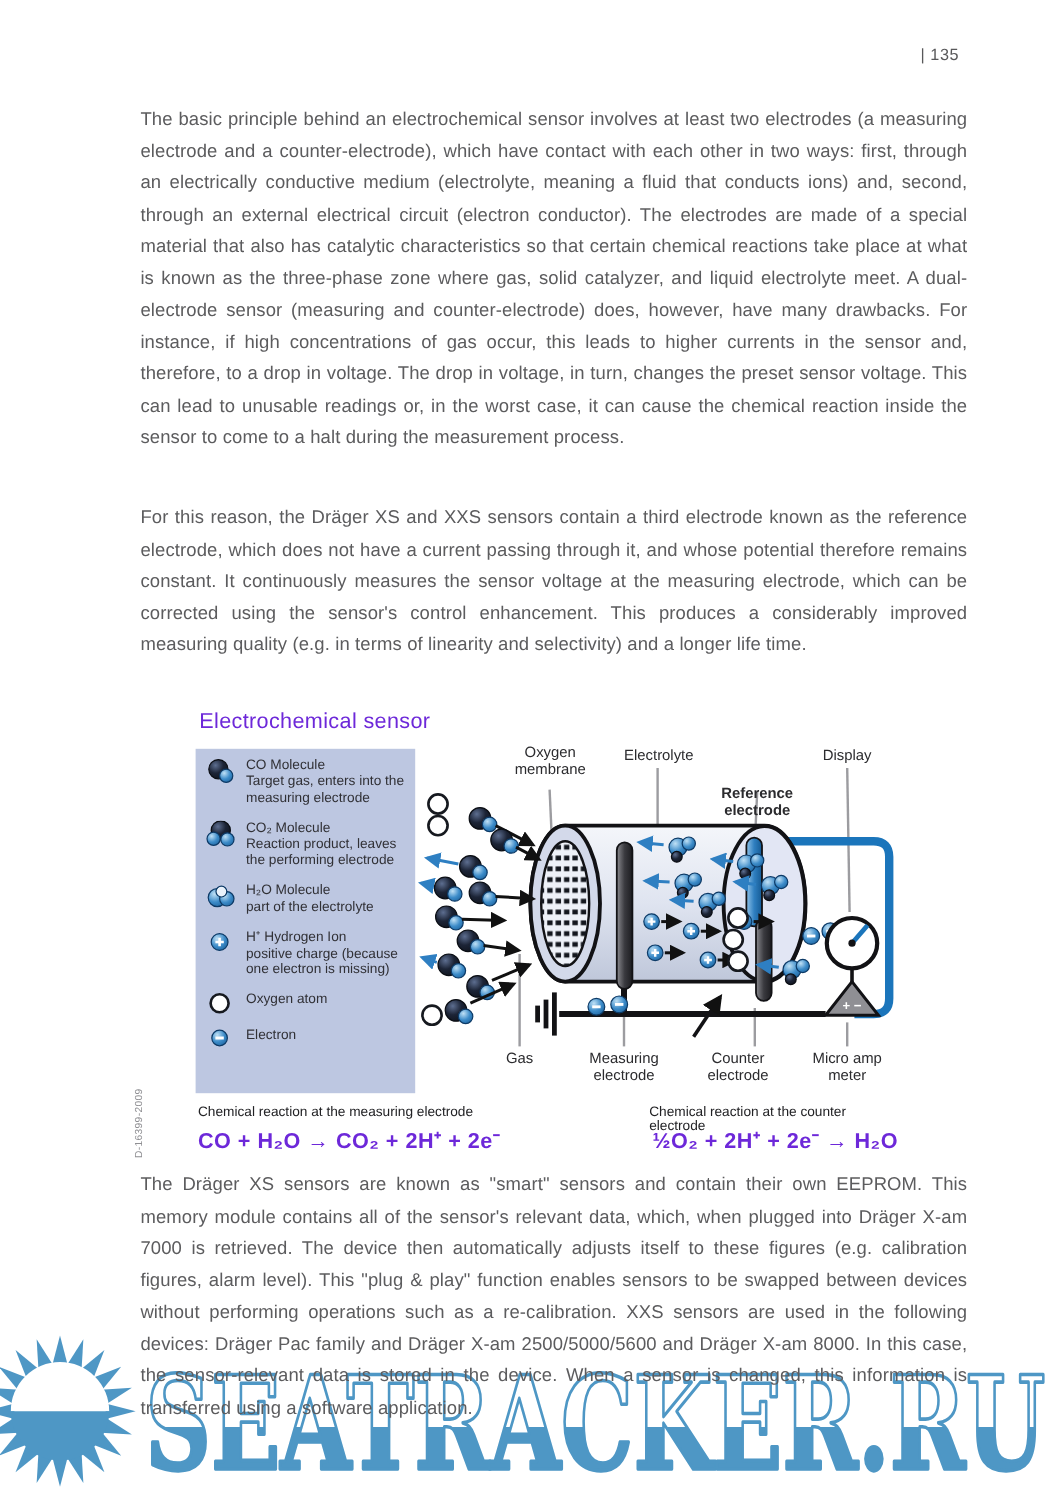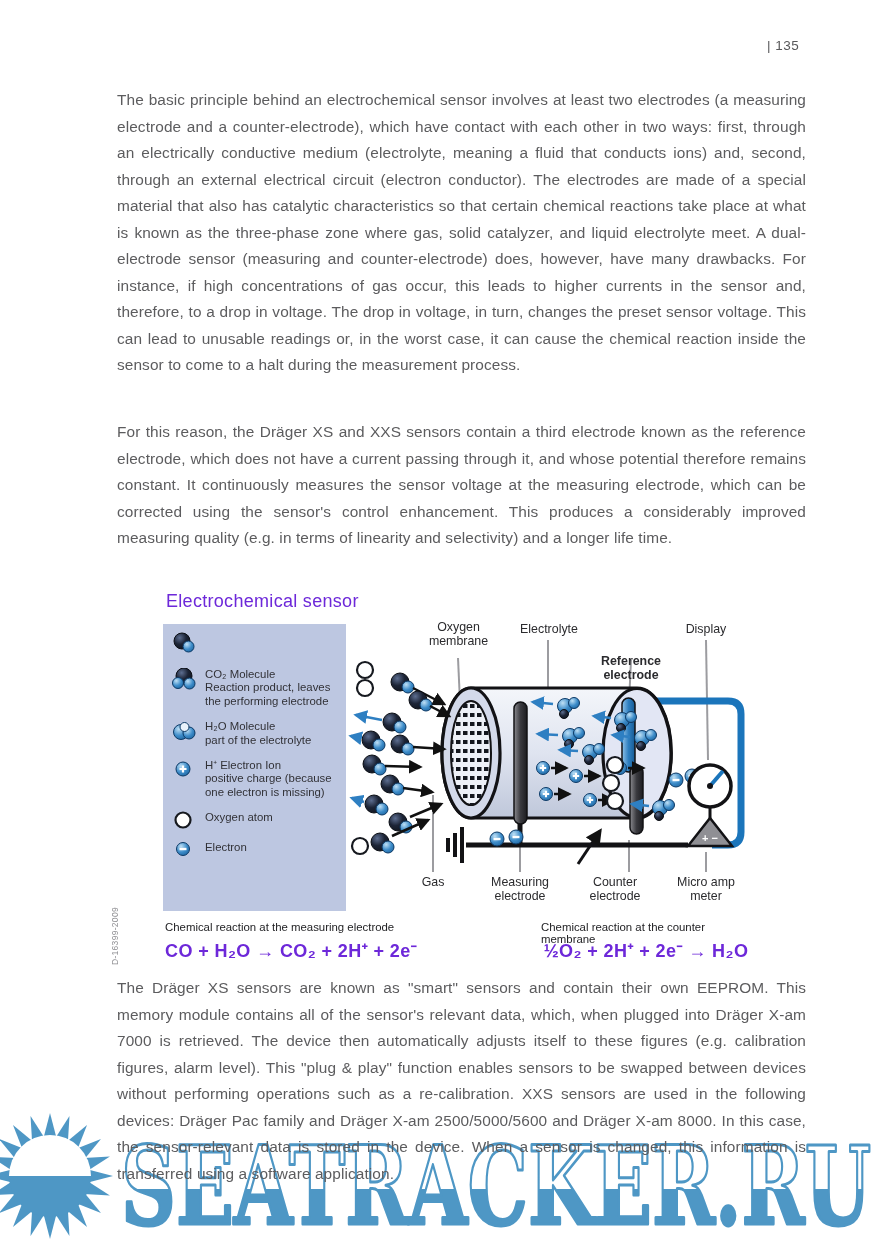--- a/index.html
+++ b/index.html
@@ -111,20 +111,21 @@
   <div class="para" id="para3">The Dräger XS sensors are known as "smart" sensors and contain their own EEPROM. This memory module contains all of the sensor's relevant data, which, when plugged into Dräger X-am 7000 is retrieved. The device then automatically adjusts itself to these figures (e.g. calibration figures, alarm level). This "plug &amp; play" function enables sensors to be swapped between devices without performing operations such as a re-calibration. XXS sensors are used in the following devices: Dräger Pac family and Dräger X-am 2500/5000/5600 and Dräger X-am 8000. In this case, the sensor-relevant data is stored in the device. When a sensor is changed, this information is transferred using a software application.</div>
 
   <div class="fig-title">Electrochemical sensor</div>
 
   <div class="legend">
     <div class="lg-item">
       <svg class="ic" width="27" height="24" viewBox="0 0 27 24">
         <circle cx="11" cy="9" r="8" fill="url(#gD)" stroke="#0b0e14"></circle>
           <circle cx="17.5" cy="14.5" r="5.5" fill="url(#gB)" stroke="#0d3a66"></circle>
       </svg>
+      <div class="lg-txt"><span class="lab">CO Molecule</span><span>Target gas, enters into the measuring electrode</span></div>
     </div>
     <div class="lg-item">
       <svg class="ic" width="27" height="24" viewBox="0 0 27 24">
         <circle cx="13" cy="8" r="8" fill="url(#gD)" stroke="#0b0e14"></circle>
           <circle cx="7" cy="15" r="5.5" fill="url(#gB)" stroke="#0d3a66"></circle>
           <circle cx="18.5" cy="15.5" r="5.5" fill="url(#gB)" stroke="#0d3a66"></circle>
       </svg>
       <div class="lg-txt"><span class="lab">CO₂ Molecule</span><span>Reaction product, leaves the performing electrode</span></div>
     </div>
     <div class="lg-item">
@@ -133,21 +134,21 @@
           <circle cx="18" cy="13" r="6" fill="url(#gB)" stroke="#0d3a66"></circle>
           <circle cx="13.5" cy="7" r="4.5" fill="#e9f2fb" stroke="#0d3a66"></circle>
       </svg>
       <div class="lg-txt"><span class="lab">H₂O Molecule</span><span>part of the electrolyte</span></div>
     </div>
     <div class="lg-item">
       <svg class="ic" width="27" height="20" viewBox="0 0 27 20">
         <circle cx="12" cy="10" r="7" fill="url(#gB)" stroke="#0d3a66"></circle>
           <path d="M8.5,10 H15.5 M12,6.5 V13.5" stroke="#fff" stroke-width="2.2"></path>
       </svg>
-      <div class="lg-txt"><span class="lab">H⁺ Electron Ion</span><span>positive charge (because one electron is missing)</span></div>
+      <div class="lg-txt"><span class="lab">H⁺ Hydrogen Ion</span><span>positive charge (because one electron is missing)</span></div>
     </div>
     <div class="lg-item">
       <svg class="ic" width="27" height="18" viewBox="0 0 27 18">
         <circle cx="12" cy="9" r="7.5" fill="#fff" stroke="#16191f" stroke-width="2.2"></circle>
       </svg>
       <div class="lg-txt"><span class="lab">Oxygen atom</span><span></span></div>
     </div>
     <div class="lg-item">
       <svg class="ic" width="27" height="16" viewBox="0 0 27 16">
         <circle cx="12" cy="8" r="6.5" fill="url(#gB)" stroke="#0d3a66"></circle>
@@ -327,16 +328,16 @@
   <div class="dlabel" style="left:672px; top:623px; width:68px;">Display</div>
   <div class="dlabel" style="left:410px; top:876px; width:46px;">Gas</div>
   <div class="dlabel" style="left:477px; top:876px; width:86px;">Measuring electrode</div>
   <div class="dlabel" style="left:572px; top:876px; width:86px;">Counter electrode</div>
   <div class="dlabel" style="left:663px; top:876px; width:86px;">Micro amp meter</div>
 
   <div class="photo-code">D-16399-2009</div>
 
   <div class="rx-caption" id="rxc1">Chemical reaction at the measuring electrode</div>
   <div class="rx-formula" id="rxf1">CO + H₂O → CO₂ + 2H⁺ + 2e⁻</div>
-  <div class="rx-caption" id="rxc2">Chemical reaction at the counter membrane</div>
+  <div class="rx-caption" id="rxc2">Chemical reaction at the counter electrode</div>
   <div class="rx-formula" id="rxf2">½O₂ + 2H⁺ + 2e⁻ → H₂O</div>
 
 </div>
 
 </body></html>

